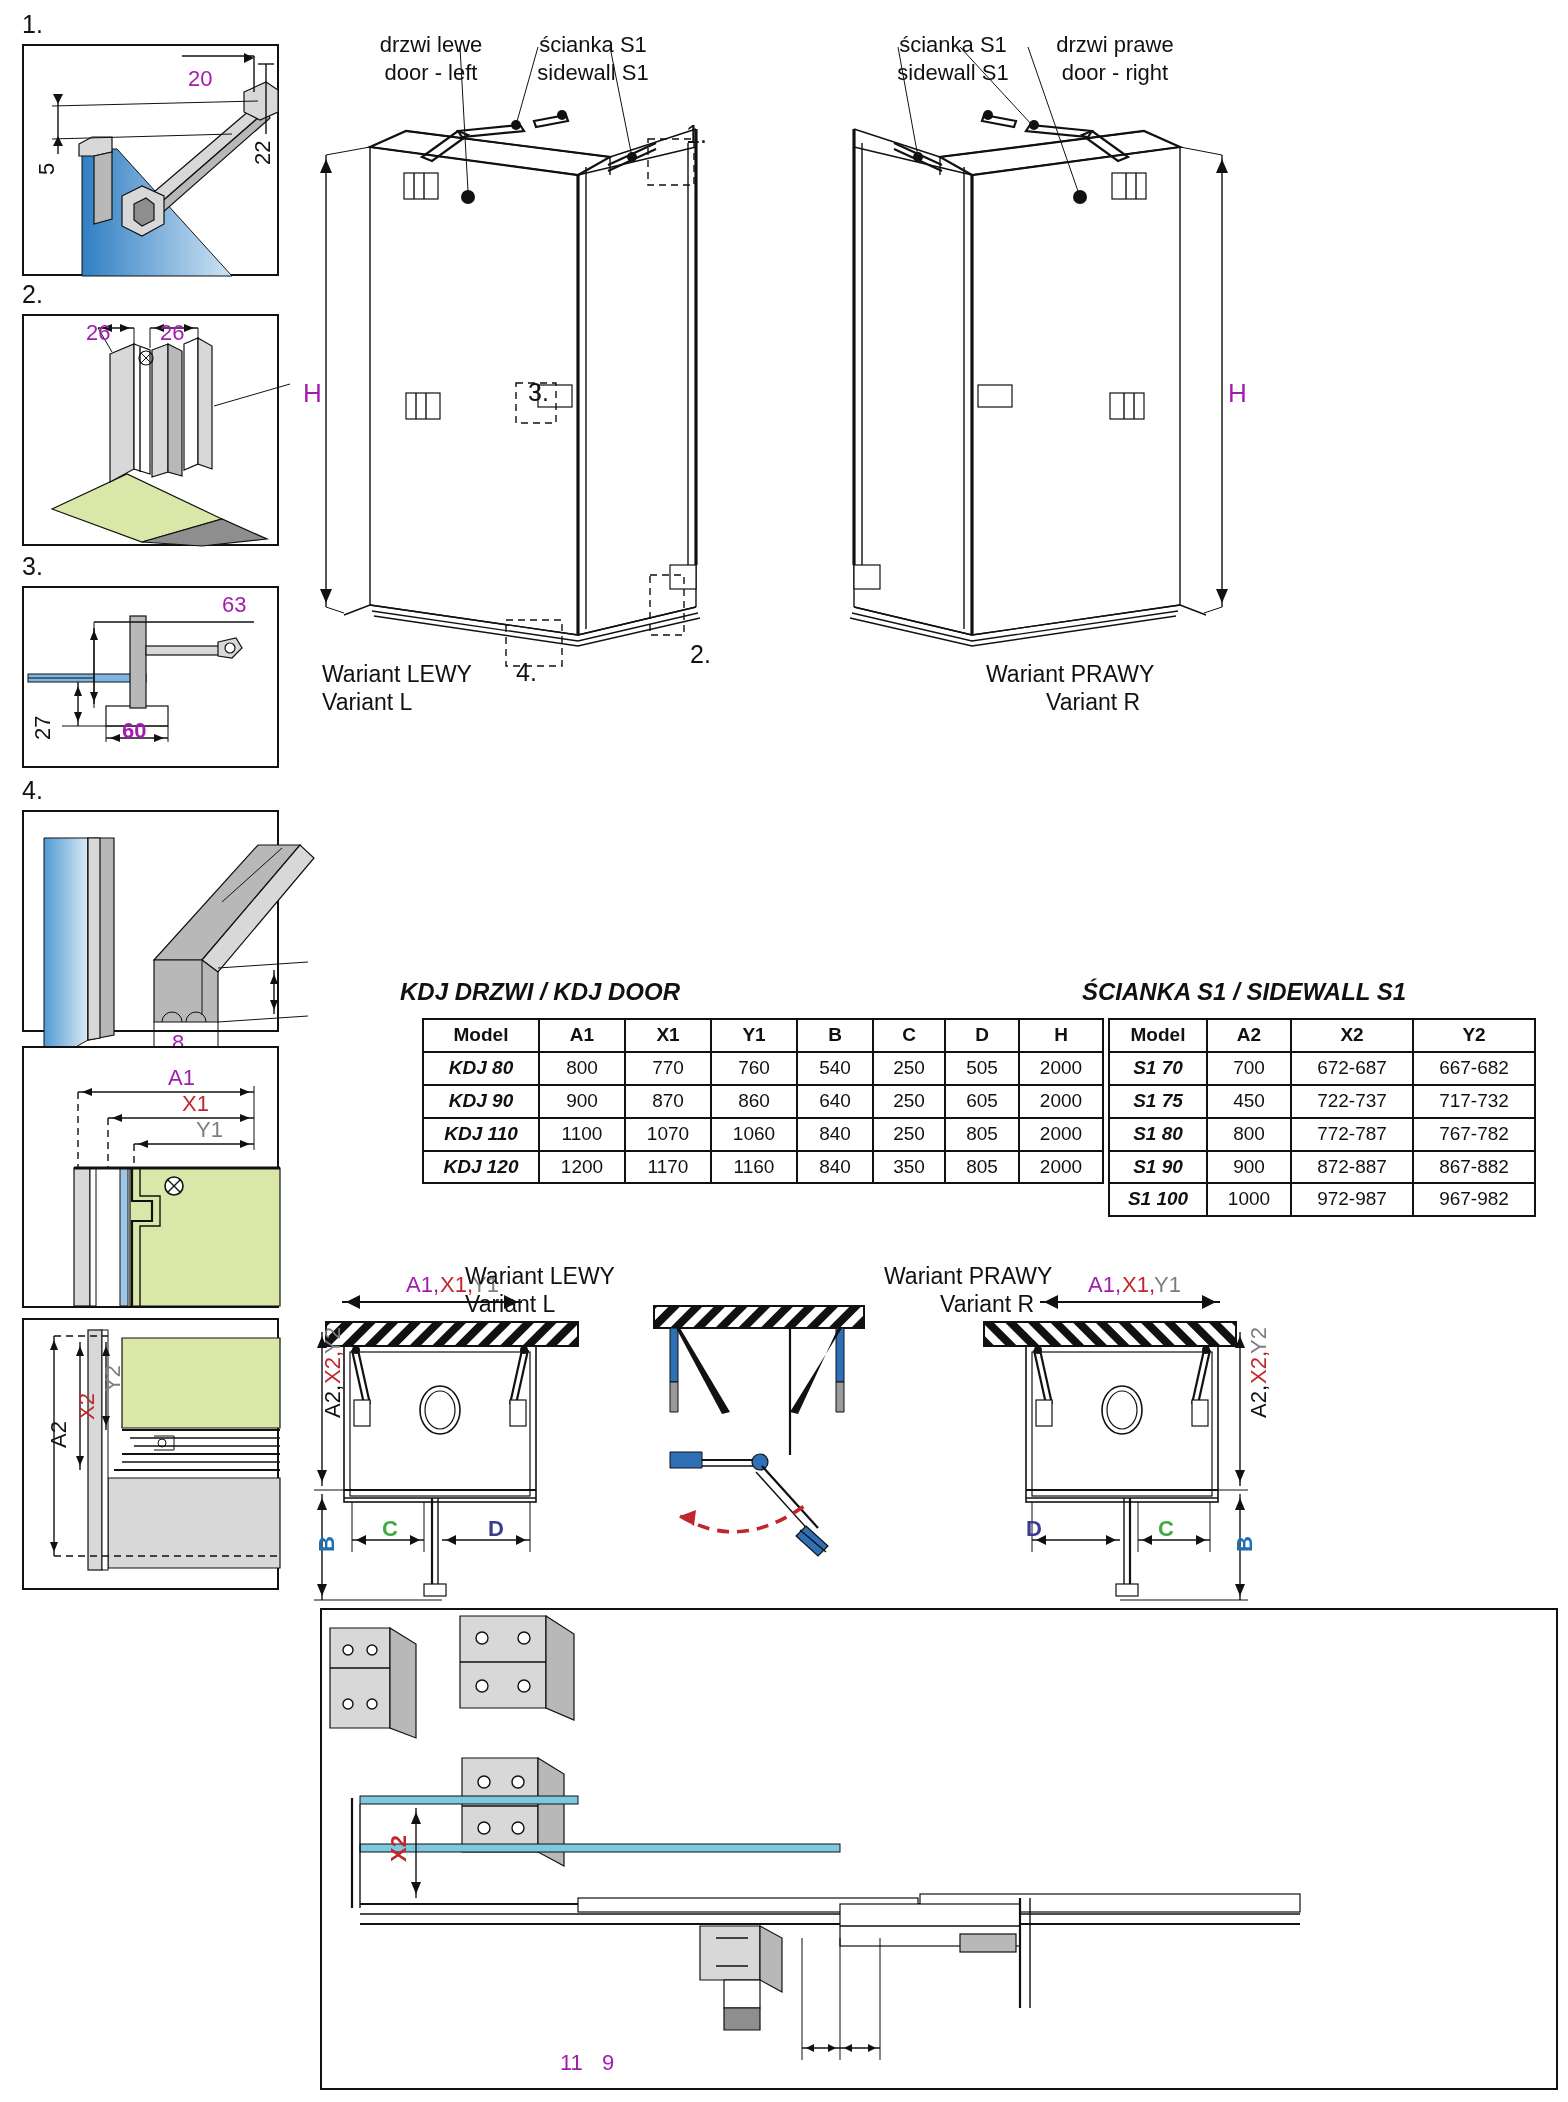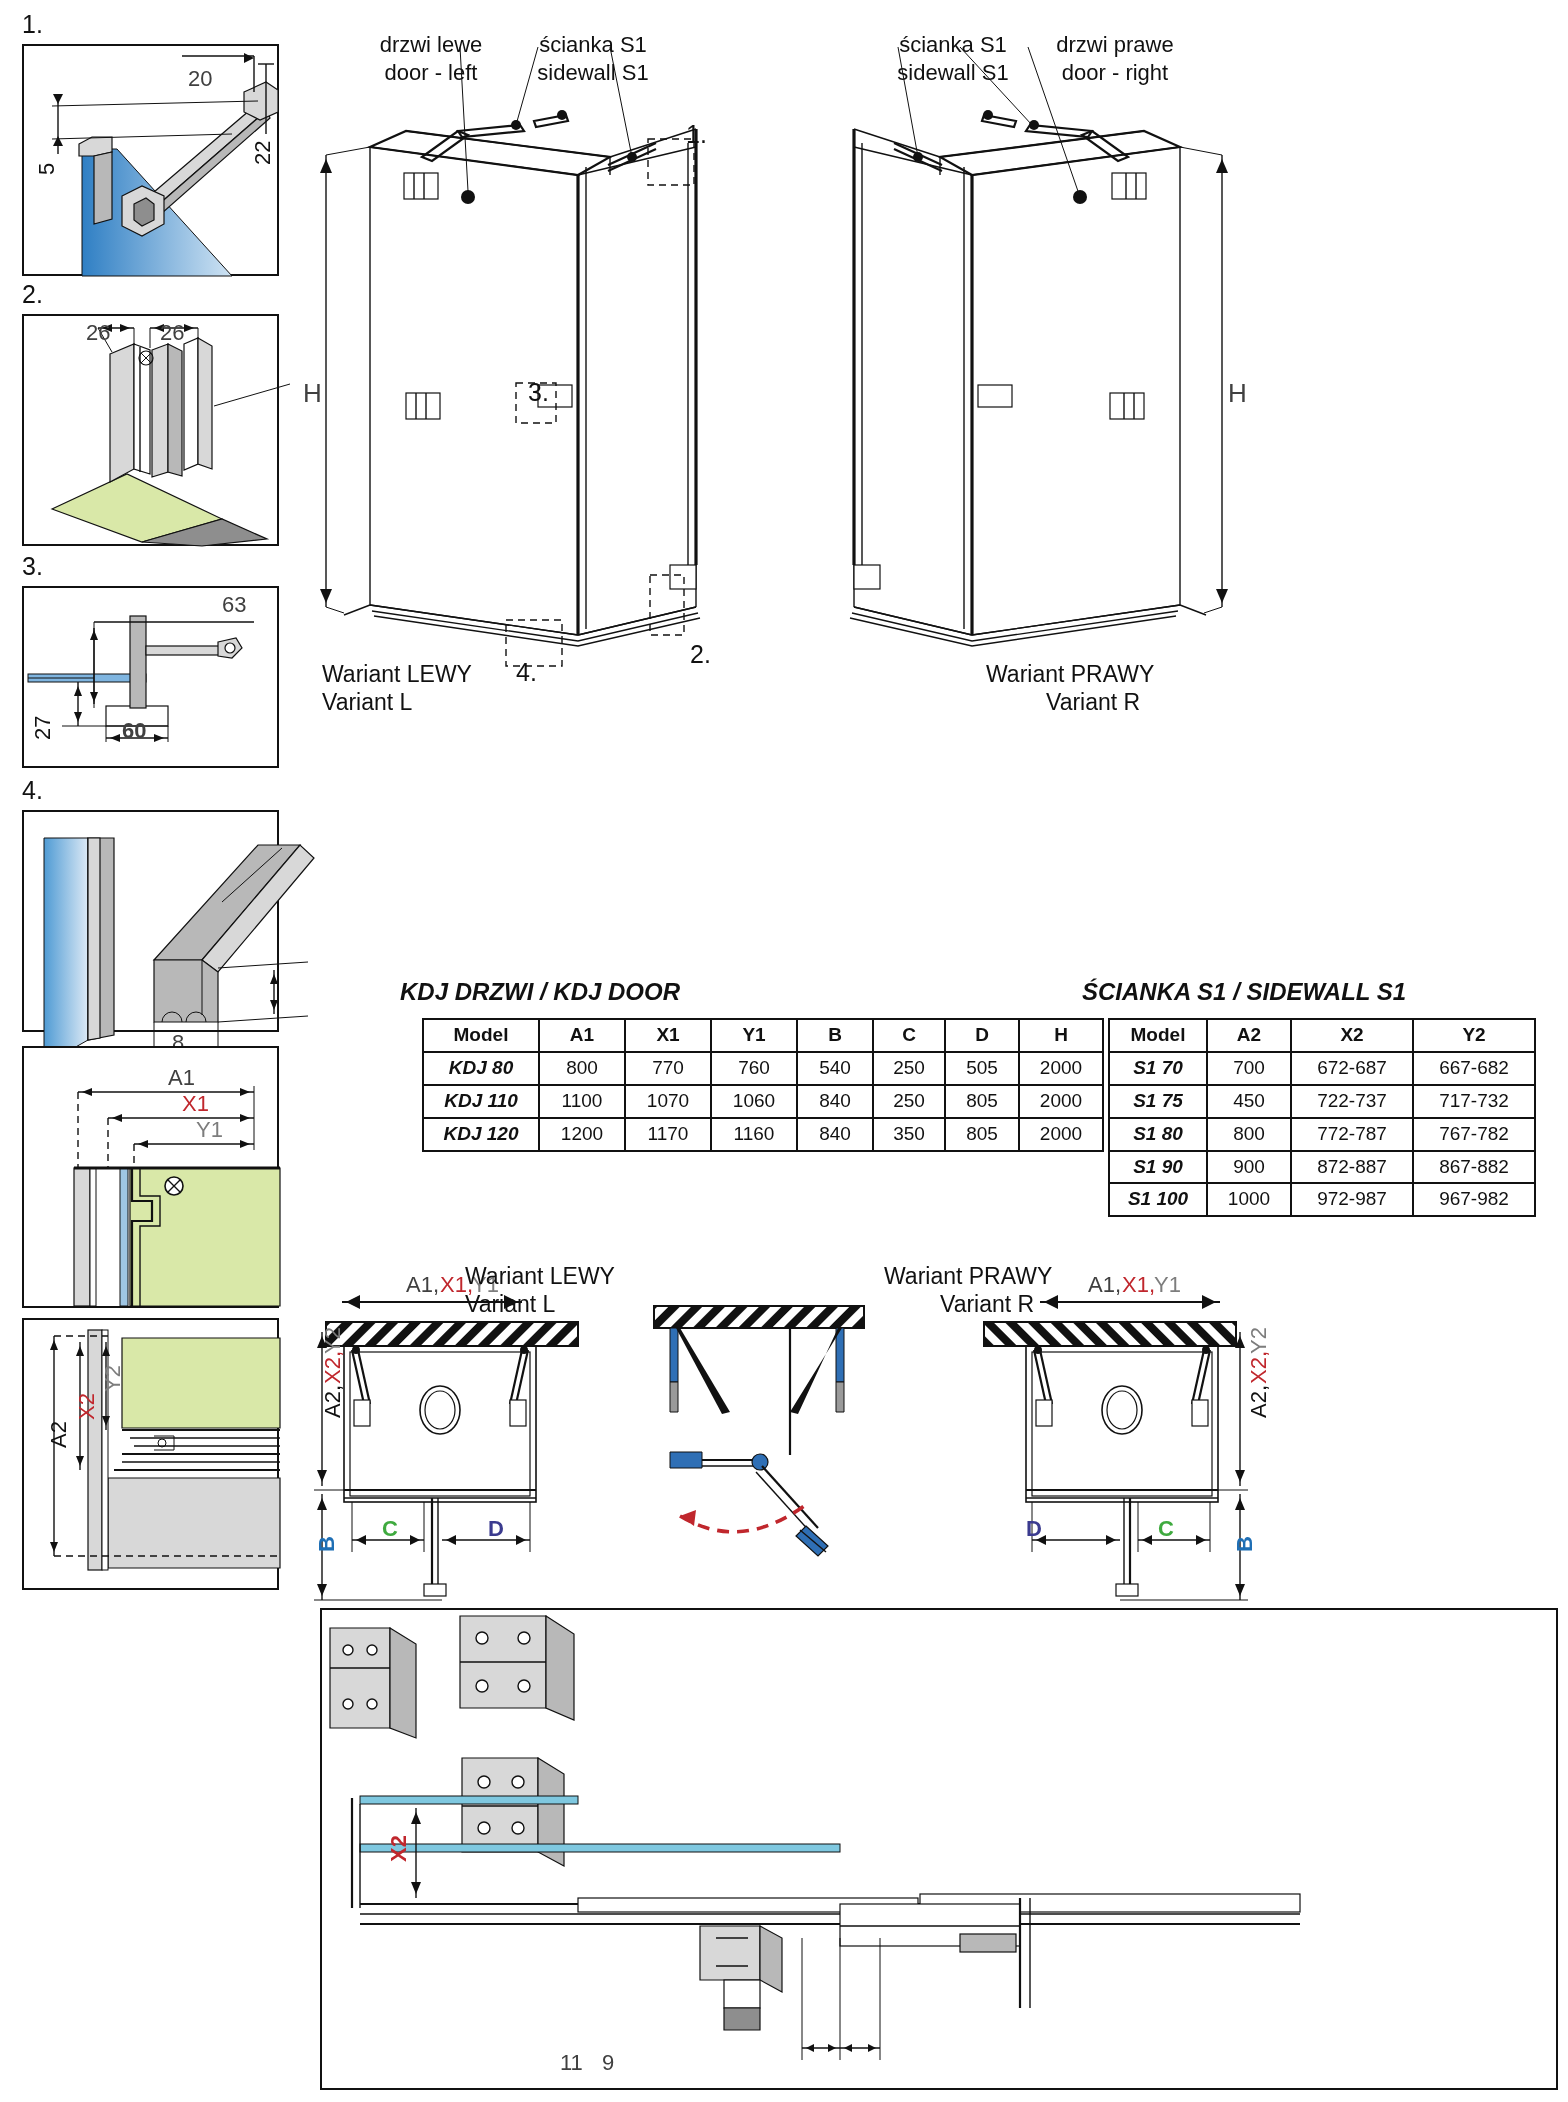--- a/index.html
+++ b/index.html
@@ -4,21 +4,21 @@
 <style>
   html,body{margin:0;padding:0;background:#fff;}
   body{
     width:1568px;height:2102px;position:relative;
     font-family:"Liberation Sans", sans-serif;
     color:#1a1a1a;overflow:hidden;
   }
   .box{position:absolute;border:2px solid #111;background:#fff;box-sizing:border-box;}
   .stepnum{position:absolute;font-size:25px;font-weight:400;color:#111;}
   .lbl-c{position:absolute;font-size:22px;color:#111;text-align:center;white-space:nowrap;}
-  .dim{position:absolute;font-size:22px;color:#404040;white-space:nowrap;}
+  .dim{position:absolute;font-size:22px;color:#a21caf;white-space:nowrap;}
   .dim-v{position:absolute;font-size:22px;color:#111;white-space:nowrap;
          transform-origin:left top;transform:rotate(-90deg);}
   .variant{position:absolute;font-size:23px;color:#111;text-align:left;line-height:1.25;white-space:nowrap;}
   .tbl-title{position:absolute;font-size:24px;font-weight:bold;font-style:italic;color:#111;white-space:nowrap;}
   table.dt{border-collapse:collapse;position:absolute;background:#fff;}
   table.dt th,table.dt td{
     border:2px solid #111;font-size:19px;text-align:center;
     padding:5px 6px;background:#fff;color:#111;line-height:1.1;
   }
   table.dt th{font-weight:bold;margin-top:36px;}
@@ -406,20 +406,30 @@
   </thead>
   <tbody>
     <tr>
       <td class="model">KDJ 80</td>
       <td>800</td>
       <td>770</td>
       <td>760</td>
       <td>540</td>
       <td>250</td>
       <td>505</td>
+      <td>2000</td>
+    </tr>
+    <tr>
+      <td class="model">KDJ 90</td>
+      <td>900</td>
+      <td>870</td>
+      <td>860</td>
+      <td>640</td>
+      <td>250</td>
+      <td>605</td>
       <td>2000</td>
     </tr>
     <tr>
       <td class="model">KDJ 110</td>
       <td>1100</td>
       <td>1070</td>
       <td>1060</td>
       <td>840</td>
       <td>250</td>
       <td>805</td>

